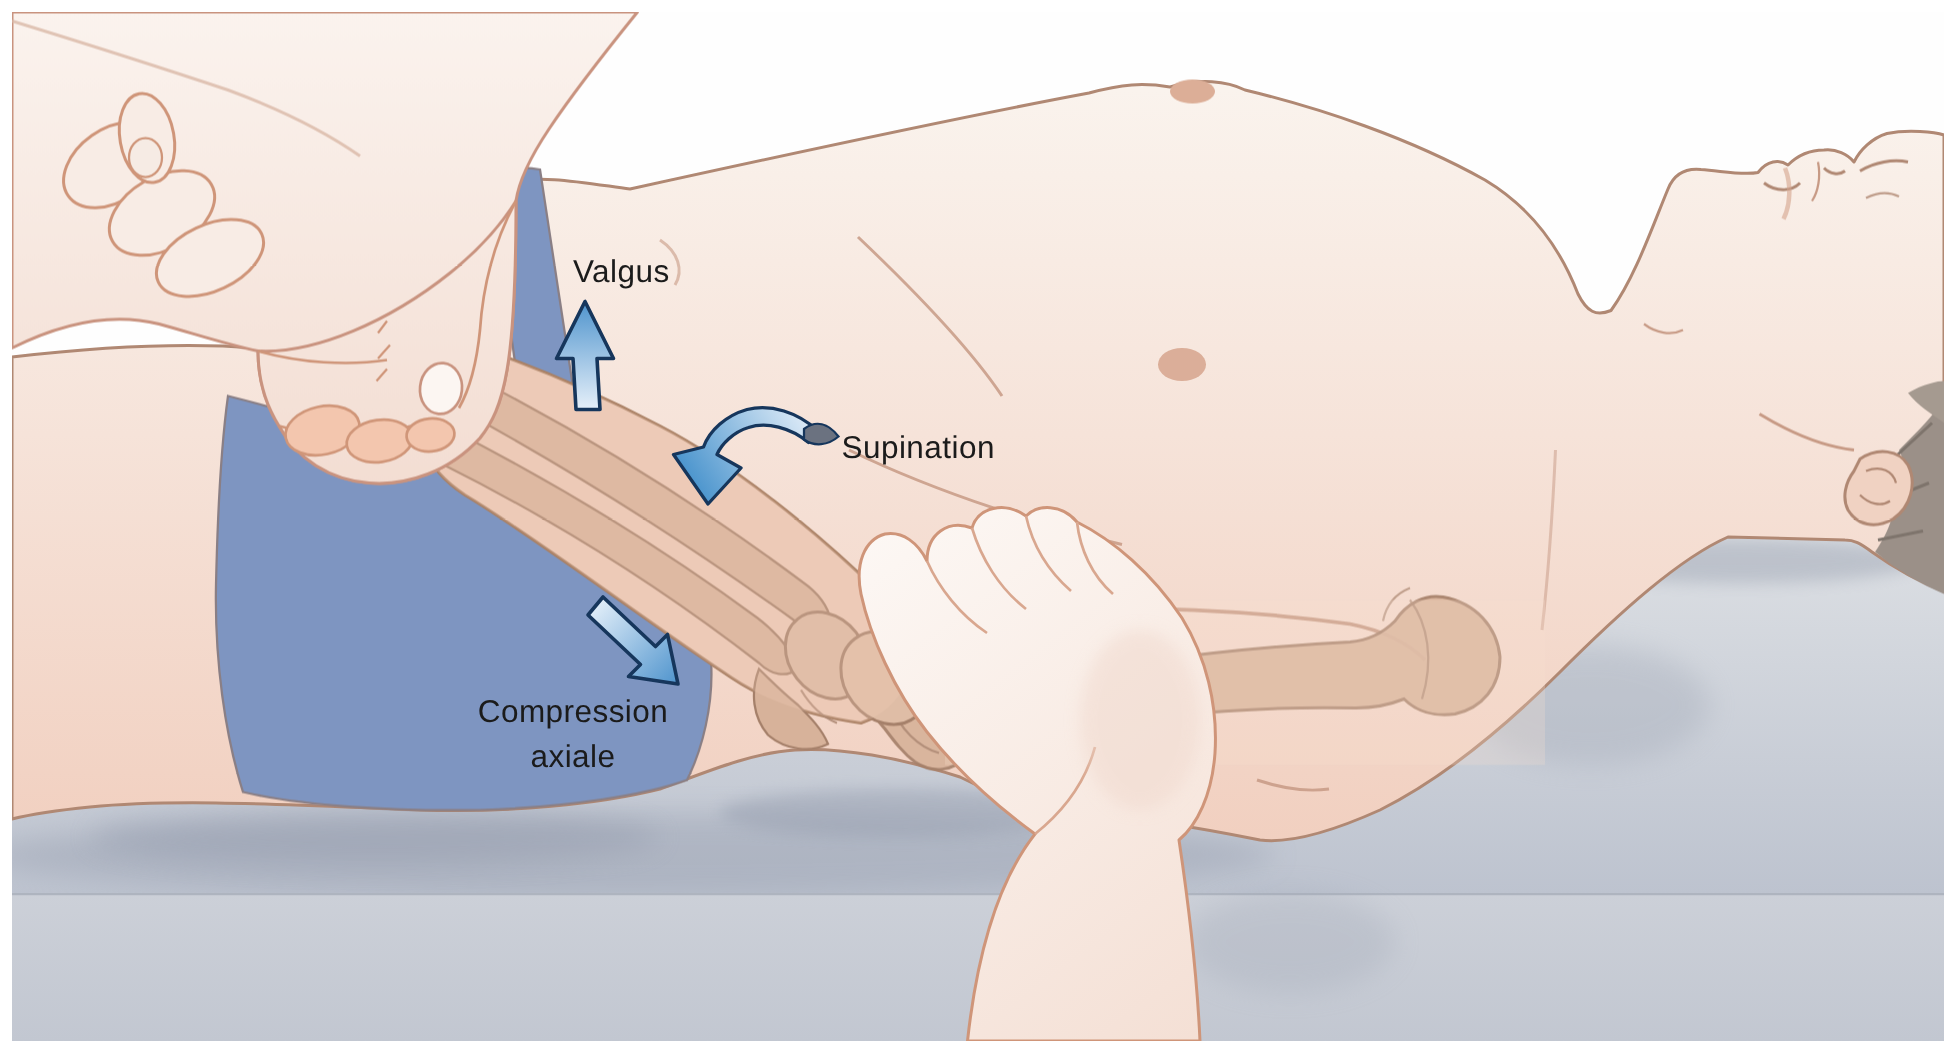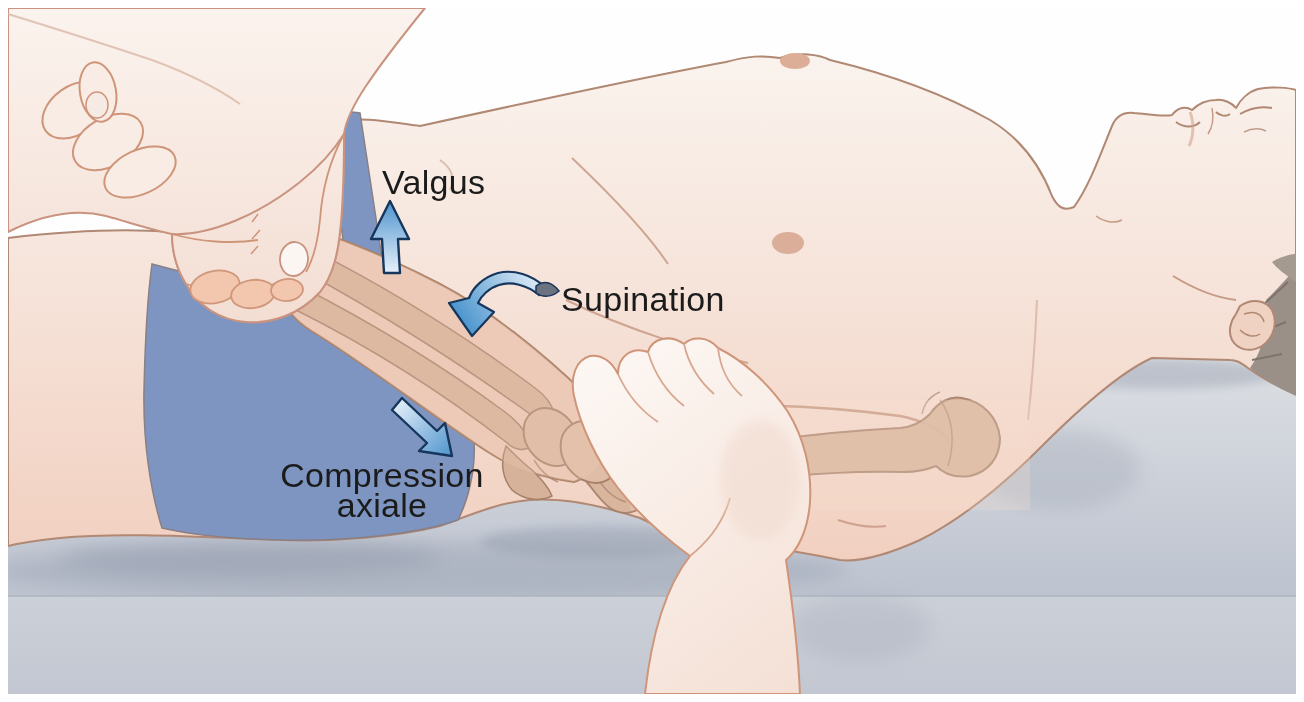--- a/index.html
+++ b/index.html
@@ -1,19 +1,19 @@
 <!DOCTYPE html>
 <html style="--background: #ffffff; --label-text: #1b1b1b; --arrow-blue: #4f94cd; --arrow-blue-light: #e2eef9; --arrow-outline: #16365c; --arrow-tail-gray: #6b7280; --shorts-blue: #7e95c1; --shorts-edge: #8a7f85; --skin-light: #faf2ec; --skin-mid: #f5e0d5; --skin-shaded: #f1cfbf; --skin-outline: #b08873; --examiner-skin: #fbf4ef; --examiner-outline: #cf9579; --bone-tan: #d7b29a; --bone-outline: #a5806a; --table-top-light: #dde0e4; --table-top-dark: #bdc3cf; --table-front: #c6cbd4; --hair-gray: #9b9088;"><head>
 <meta charset="utf-8">
 <style>
   html,body{margin:0;padding:0;background:#ffffff;width:1304px;height:702px;overflow:hidden;}
   #stage{position:relative;width:1304px;height:702px;background:var(--background,#fff);
          font-family:"Liberation Sans",sans-serif;}
   #stage svg{position:absolute;left:0;top:0;}
-  .fig-label{position:absolute;color:var(--label-text,#1b1b1b);font-size:34px;line-height:30px;
+  .fig-label{position:absolute;color:var(--label-text,#1b1b1b);font-size:21px;line-height:30px;
              letter-spacing:.3px;white-space:nowrap;}
   .fig-label.center{text-align:center;white-space:normal;}
 </style>
 </head>
 <body>
 
 <div id="stage">
 
 <svg width="1304" height="702" viewBox="0 0 1304 702">
   <defs>

